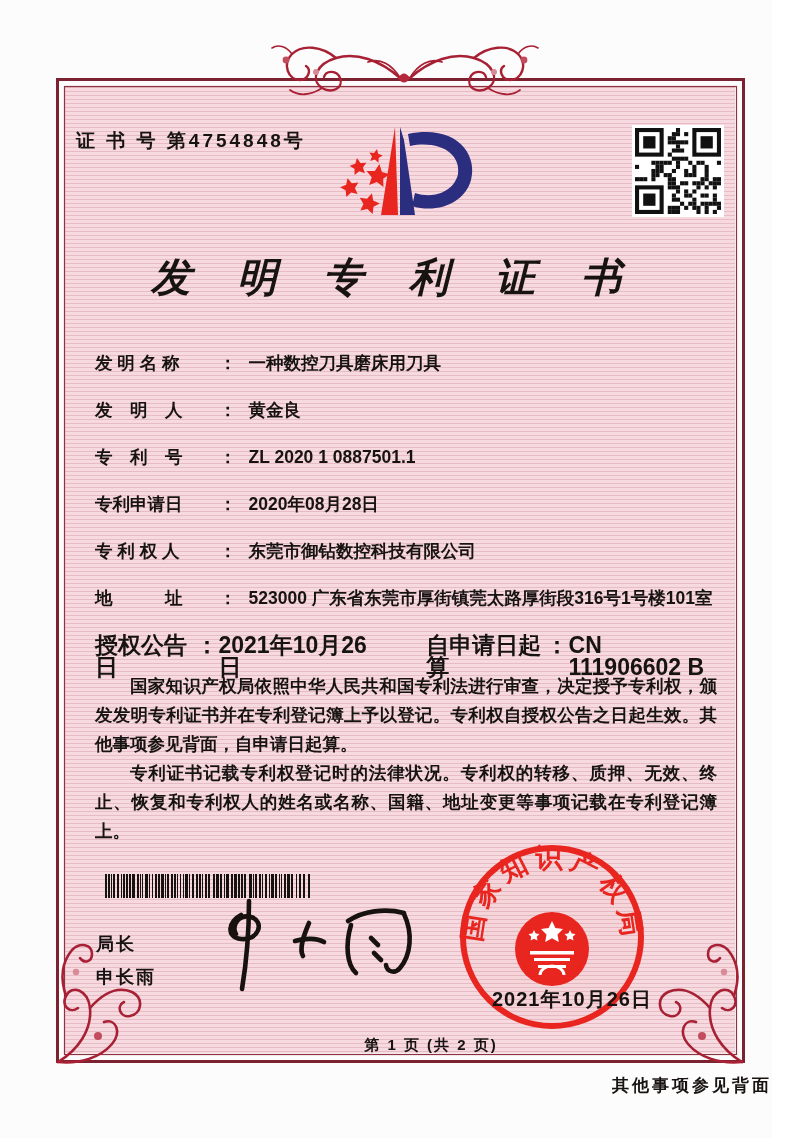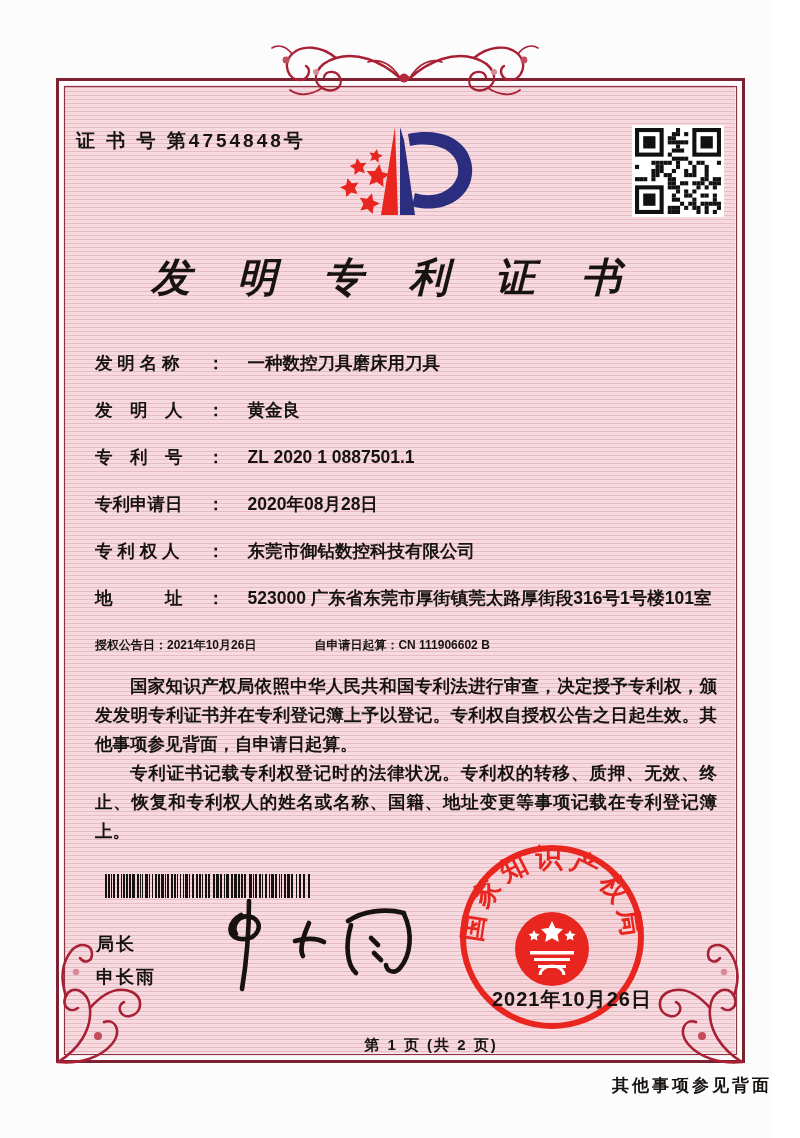--- a/index.html
+++ b/index.html
@@ -18,25 +18,25 @@
     background-color:var(--pink-bg);
     background-image:repeating-linear-gradient(180deg, rgba(205,138,153,.38) 0 1px, rgba(255,255,255,0) 1px 4px);
   }
   .overlay-svg{position:absolute;left:0;top:0;pointer-events:none;}
   .cert-no{position:absolute;left:76px;top:128px;font-size:19px;font-weight:700;color:var(--ink);letter-spacing:3px;}
   .logo{position:absolute;left:318px;top:96px;width:184px;height:142px;}
   .qr{position:absolute;left:632px;top:125px;width:92px;height:92px;background:#fff;padding:3px;box-sizing:border-box;}
   .title{position:absolute;left:0;top:250px;width:100%;text-align:center;font-size:40px;font-weight:700;
          color:var(--ink);letter-spacing:0.45em;text-indent:0.45em;font-family:"Liberation Serif","DejaVu Serif",serif;font-style:italic;}
   .fields{position:absolute;left:95px;top:352px;width:625px;color:var(--ink);}
-  .frow{display:flex;align-items:center;margin-bottom:25px;font-size:17.5px;font-weight:700;line-height:22px;}
+  .frow{display:flex;align-items:center;margin-bottom:25px;font-size:17.5px;font-weight:700;line-height:22px;gap:12px;}
   .flabel{flex:0 0 112px;white-space:pre;}
   .fcolon{flex:0 0 14px;}
-  .fvalue{flex:0 1 490px;margin-left:23px;}
-  .grant-row{display:flex;font-size:12px;font-weight:700;line-height:22px;color:var(--ink);}
+  .fvalue{flex:0 1 490px;}
+  .grant-row{display:flex;font-size:23px;font-weight:700;line-height:22px;color:var(--ink);}
   .grant-col2{margin-left:58px;display:flex;}
   .body-text{position:absolute;left:95px;top:672px;width:622px;color:var(--ink);
              font-family:"Liberation Serif","DejaVu Serif",serif;
              font-size:17.5px;font-weight:700;line-height:29px;text-align:justify;}
   .body-text p{margin:0;text-indent:2em;}
   .officer{position:absolute;left:96px;top:928px;font-size:18px;font-weight:700;color:var(--ink);letter-spacing:2px;line-height:33px;}
   .signature{position:absolute;left:205px;top:893px;width:225px;height:105px;}
   .barcode{position:absolute;left:105px;top:874px;width:206px;height:24px;}
   .seal{position:absolute;left:452px;top:837px;width:200px;height:200px;}
   .seal-date{position:absolute;left:492px;top:986px;font-size:20px;font-weight:700;color:var(--ink);letter-spacing:1px;z-index:3;}

